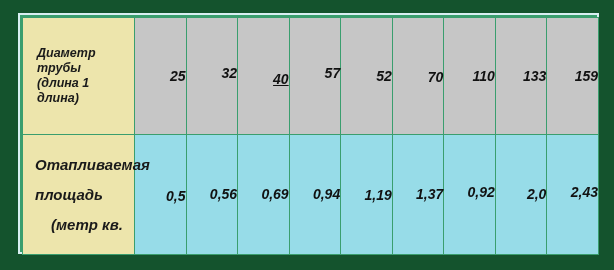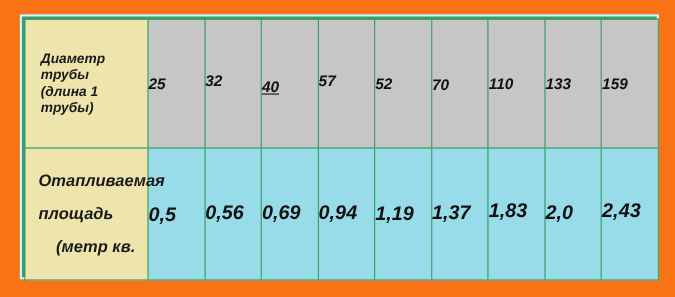--- a/index.html
+++ b/index.html
@@ -11,21 +11,21 @@
     height: 270px;
     overflow: hidden;
     background: #4bafc8;
     font-family: "Liberation Sans", sans-serif;
   }
 
   .slide {
     position: relative;
     width: 614px;
     height: 270px;
-    background: #f97316;
+    background: #14532d;
   }
 
   
   .table-frame {
     position: absolute;
     left: 18px;
     top: 13px;
     width: 581px;
     height: 241px;
     border: 2px solid #d9eff2;
@@ -40,21 +40,21 @@
     width: 577px;
     height: 237px;
     border-collapse: collapse;
     table-layout: fixed;
     box-sizing: border-box;
   }
 
   .data-table td {
     border: 1px solid #3a9e6e;
     padding: 0;
-    text-align: left;
+    text-align: right;
     vertical-align: middle;
     font-style: italic;
     font-weight: bold;
     color: #111111;
     box-sizing: border-box;
   }
 
   
   tr.row-diameter { height: 117px; }
   tr.row-area { height: 120px; }
@@ -81,21 +81,21 @@
   td.label-cell.area-label .lbl-line.indent-1 { padding-left: 2px; }
   td.label-cell.area-label .lbl-line.indent-2 { padding-left: 18px; }
 
   
   td.value-cell.diam {
     background: #c6c6c6;
     font-size: 14px;
   }
   td.value-cell.area {
     background: #97dce8;
-    font-size: 18px;
+    font-size: 14px;
   }
 
   
   .v-up3  { position: relative; top: -3px; margin-top: 36px; }
   .v-up1  { position: relative; top: -1px; }
   .v-dn3  { position: relative; top: 3px; text-decoration: underline; }
   .v-dn1  { position: relative; top: 1px; }
   .v-0    { position: relative; top: 0; }
 </style>
 </head>
@@ -103,21 +103,21 @@
 
 <div class="slide">
   <div class="table-frame">
     <table class="data-table">
       <tbody>
         <tr class="row-diameter">
           <td class="label-cell">
             <span class="lbl-line">Диаметр</span>
             <span class="lbl-line">трубы</span>
             <span class="lbl-line">(длина 1</span>
-            <span class="lbl-line">трубы)</span>
+            <span class="lbl-line">длина)</span>
           </td>
           <td class="value-cell diam"><span class="v-0">25</span></td>
           <td class="value-cell diam"><span class="v-up3">32</span></td>
           <td class="value-cell diam"><span class="v-dn3">40</span></td>
           <td class="value-cell diam"><span class="v-up3">57</span></td>
           <td class="value-cell diam"><span class="v-0">52</span></td>
           <td class="value-cell diam"><span class="v-dn1">70</span></td>
           <td class="value-cell diam"><span class="v-0">110</span></td>
           <td class="value-cell diam"><span class="v-0">133</span></td>
           <td class="value-cell diam"><span class="v-0">159</span></td>
@@ -127,20 +127,20 @@
             <span class="lbl-line indent-1">Отапливаемая</span>
             <span class="lbl-line indent-1">площадь</span>
             <span class="lbl-line indent-2">(метр кв.</span>
           </td>
           <td class="value-cell area"><span class="v-dn1">0,5</span></td>
           <td class="value-cell area"><span class="v-up1">0,56</span></td>
           <td class="value-cell area"><span class="v-up1">0,69</span></td>
           <td class="value-cell area"><span class="v-up1">0,94</span></td>
           <td class="value-cell area"><span class="v-0">1,19</span></td>
           <td class="value-cell area"><span class="v-up1">1,37</span></td>
-          <td class="value-cell area"><span class="v-up3">1,83</span></td>
+          <td class="value-cell area"><span class="v-up3">0,92</span></td>
           <td class="value-cell area"><span class="v-up1">2,0</span></td>
           <td class="value-cell area"><span class="v-up3">2,43</span></td>
         </tr>
       </tbody>
     </table>
   </div>
 </div>
 
 </body></html>

